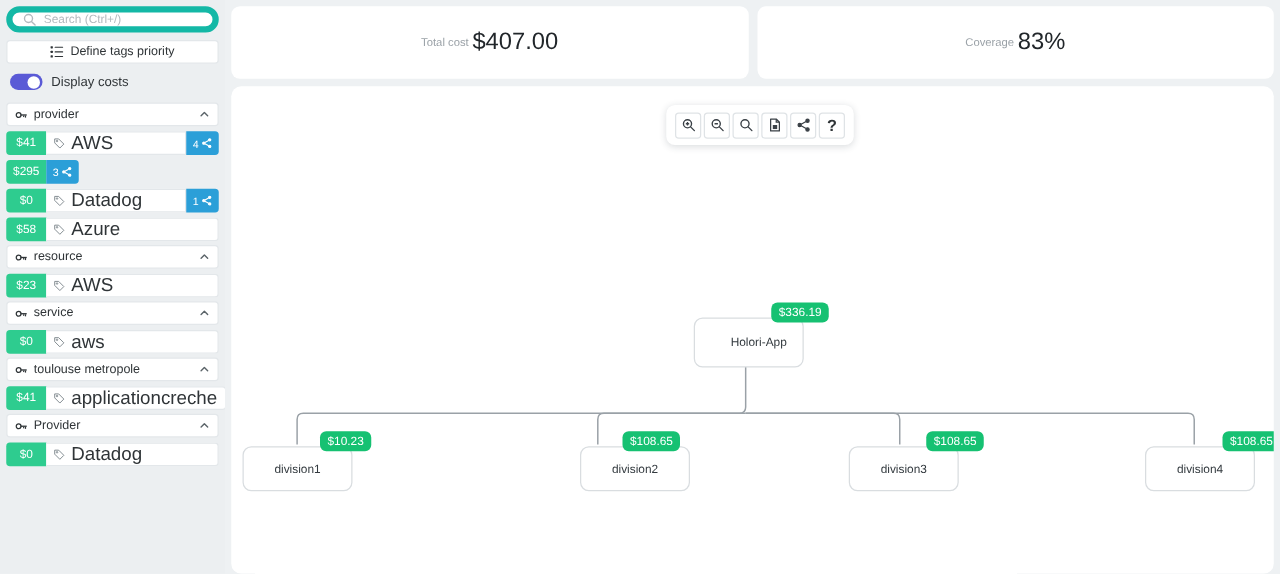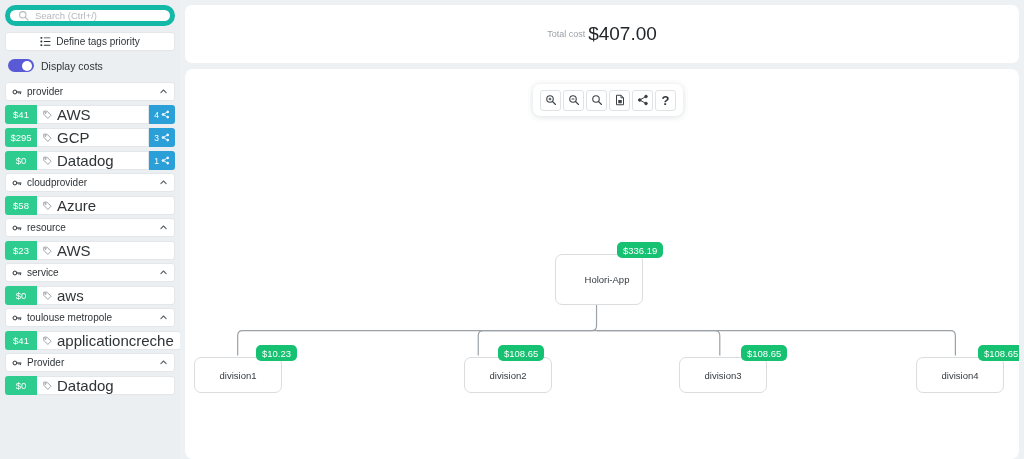--- a/index.html
+++ b/index.html
@@ -174,27 +174,20 @@
               <circle cx="18" cy="5" r="2.4" fill="#fff"></circle>
   <circle cx="5.5" cy="12" r="2.4" fill="#fff"></circle>
               <circle cx="18" cy="19" r="2.4" fill="#fff"></circle>
   <line x1="7.8" y1="10.7" x2="15.7" y2="6.3"></line>
               <line x1="7.8" y1="13.3" x2="15.7" y2="17.7"></line>
             </svg>
           </div>
         </div>
         <div class="tag-row has-share">
           <div class="cost-chip">$295</div>
-          <div class="tag-name">
-            <svg width="9" height="9" viewBox="0 0 24 24" fill="none" stroke="#7d868c" stroke-width="2">
-              <path d="M2 11.5V3h8.5L21.5 14 13 22.5z" stroke-linejoin="round"></path>
-              <circle cx="7" cy="7.5" r="1.6"></circle>
-            </svg>
-            <span>GCP</span>
-          </div>
           <div class="share-chip">
             <span>3</span>
             <svg width="9" height="9" viewBox="0 0 24 24" fill="none" stroke="#fff" stroke-width="2.4">
               <circle cx="18" cy="5" r="2.4" fill="#fff"></circle>
   <circle cx="5.5" cy="12" r="2.4" fill="#fff"></circle>
               <circle cx="18" cy="19" r="2.4" fill="#fff"></circle>
   <line x1="7.8" y1="10.7" x2="15.7" y2="6.3"></line>
               <line x1="7.8" y1="13.3" x2="15.7" y2="17.7"></line>
             </svg>
           </div>
@@ -212,115 +205,103 @@
             <span>1</span>
             <svg width="9" height="9" viewBox="0 0 24 24" fill="none" stroke="#fff" stroke-width="2.4">
               <circle cx="18" cy="5" r="2.4" fill="#fff"></circle>
   <circle cx="5.5" cy="12" r="2.4" fill="#fff"></circle>
               <circle cx="18" cy="19" r="2.4" fill="#fff"></circle>
   <line x1="7.8" y1="10.7" x2="15.7" y2="6.3"></line>
               <line x1="7.8" y1="13.3" x2="15.7" y2="17.7"></line>
             </svg>
           </div>
         </div>
+        <div class="tag-row">
+          <div class="cost-chip">$58</div>
+          <div class="tag-name">
+            <svg width="9" height="9" viewBox="0 0 24 24" fill="none" stroke="#7d868c" stroke-width="2">
+              <path d="M2 11.5V3h8.5L21.5 14 13 22.5z" stroke-linejoin="round"></path>
+              <circle cx="7" cy="7.5" r="1.6"></circle>
+            </svg>
+            <span>Azure</span>
+          </div>
+        </div>
         <div class="group-head">
           <svg width="10" height="10" viewBox="0 0 24 24" fill="#2f3437">
             <circle cx="7" cy="12" r="4.6" fill="none" stroke="#2f3437" stroke-width="2.4"></circle>
             <rect x="10.5" y="10.7" width="12" height="2.5"></rect>
   <rect x="19" y="13" width="2.3" height="4"></rect>
             <rect x="15.5" y="13" width="2.3" height="3"></rect>
           </svg>
-          <span class="gname">cloudprovider</span>
+          <span class="gname">resource</span>
           <svg width="9" height="9" viewBox="0 0 24 24" fill="none" stroke="#5b6469" stroke-width="3">
             <polyline points="5,15 12,8 19,15" stroke-linecap="round" stroke-linejoin="round"></polyline>
           </svg>
         </div>
         <div class="tag-row">
-          <div class="cost-chip">$58</div>
-          <div class="tag-name">
-            <svg width="9" height="9" viewBox="0 0 24 24" fill="none" stroke="#7d868c" stroke-width="2">
-              <path d="M2 11.5V3h8.5L21.5 14 13 22.5z" stroke-linejoin="round"></path>
-              <circle cx="7" cy="7.5" r="1.6"></circle>
-            </svg>
-            <span>Azure</span>
+          <div class="cost-chip">$23</div>
+          <div class="tag-name">
+            <svg width="9" height="9" viewBox="0 0 24 24" fill="none" stroke="#7d868c" stroke-width="2">
+              <path d="M2 11.5V3h8.5L21.5 14 13 22.5z" stroke-linejoin="round"></path>
+              <circle cx="7" cy="7.5" r="1.6"></circle>
+            </svg>
+            <span>AWS</span>
           </div>
         </div>
         <div class="group-head">
           <svg width="10" height="10" viewBox="0 0 24 24" fill="#2f3437">
             <circle cx="7" cy="12" r="4.6" fill="none" stroke="#2f3437" stroke-width="2.4"></circle>
             <rect x="10.5" y="10.7" width="12" height="2.5"></rect>
   <rect x="19" y="13" width="2.3" height="4"></rect>
             <rect x="15.5" y="13" width="2.3" height="3"></rect>
           </svg>
-          <span class="gname">resource</span>
+          <span class="gname">service</span>
           <svg width="9" height="9" viewBox="0 0 24 24" fill="none" stroke="#5b6469" stroke-width="3">
             <polyline points="5,15 12,8 19,15" stroke-linecap="round" stroke-linejoin="round"></polyline>
           </svg>
         </div>
         <div class="tag-row">
-          <div class="cost-chip">$23</div>
-          <div class="tag-name">
-            <svg width="9" height="9" viewBox="0 0 24 24" fill="none" stroke="#7d868c" stroke-width="2">
-              <path d="M2 11.5V3h8.5L21.5 14 13 22.5z" stroke-linejoin="round"></path>
-              <circle cx="7" cy="7.5" r="1.6"></circle>
-            </svg>
-            <span>AWS</span>
+          <div class="cost-chip">$0</div>
+          <div class="tag-name">
+            <svg width="9" height="9" viewBox="0 0 24 24" fill="none" stroke="#7d868c" stroke-width="2">
+              <path d="M2 11.5V3h8.5L21.5 14 13 22.5z" stroke-linejoin="round"></path>
+              <circle cx="7" cy="7.5" r="1.6"></circle>
+            </svg>
+            <span>aws</span>
           </div>
         </div>
         <div class="group-head">
           <svg width="10" height="10" viewBox="0 0 24 24" fill="#2f3437">
             <circle cx="7" cy="12" r="4.6" fill="none" stroke="#2f3437" stroke-width="2.4"></circle>
             <rect x="10.5" y="10.7" width="12" height="2.5"></rect>
   <rect x="19" y="13" width="2.3" height="4"></rect>
             <rect x="15.5" y="13" width="2.3" height="3"></rect>
           </svg>
-          <span class="gname">service</span>
+          <span class="gname">toulouse metropole</span>
           <svg width="9" height="9" viewBox="0 0 24 24" fill="none" stroke="#5b6469" stroke-width="3">
             <polyline points="5,15 12,8 19,15" stroke-linecap="round" stroke-linejoin="round"></polyline>
           </svg>
         </div>
         <div class="tag-row">
-          <div class="cost-chip">$0</div>
-          <div class="tag-name">
-            <svg width="9" height="9" viewBox="0 0 24 24" fill="none" stroke="#7d868c" stroke-width="2">
-              <path d="M2 11.5V3h8.5L21.5 14 13 22.5z" stroke-linejoin="round"></path>
-              <circle cx="7" cy="7.5" r="1.6"></circle>
-            </svg>
-            <span>aws</span>
+          <div class="cost-chip">$41</div>
+          <div class="tag-name">
+            <svg width="9" height="9" viewBox="0 0 24 24" fill="none" stroke="#7d868c" stroke-width="2">
+              <path d="M2 11.5V3h8.5L21.5 14 13 22.5z" stroke-linejoin="round"></path>
+              <circle cx="7" cy="7.5" r="1.6"></circle>
+            </svg>
+            <span>applicationcreche</span>
           </div>
         </div>
         <div class="group-head">
           <svg width="10" height="10" viewBox="0 0 24 24" fill="#2f3437">
             <circle cx="7" cy="12" r="4.6" fill="none" stroke="#2f3437" stroke-width="2.4"></circle>
             <rect x="10.5" y="10.7" width="12" height="2.5"></rect>
   <rect x="19" y="13" width="2.3" height="4"></rect>
             <rect x="15.5" y="13" width="2.3" height="3"></rect>
           </svg>
-          <span class="gname">toulouse metropole</span>
-          <svg width="9" height="9" viewBox="0 0 24 24" fill="none" stroke="#5b6469" stroke-width="3">
-            <polyline points="5,15 12,8 19,15" stroke-linecap="round" stroke-linejoin="round"></polyline>
-          </svg>
-        </div>
-        <div class="tag-row">
-          <div class="cost-chip">$41</div>
-          <div class="tag-name">
-            <svg width="9" height="9" viewBox="0 0 24 24" fill="none" stroke="#7d868c" stroke-width="2">
-              <path d="M2 11.5V3h8.5L21.5 14 13 22.5z" stroke-linejoin="round"></path>
-              <circle cx="7" cy="7.5" r="1.6"></circle>
-            </svg>
-            <span>applicationcreche</span>
-          </div>
-        </div>
-        <div class="group-head">
-          <svg width="10" height="10" viewBox="0 0 24 24" fill="#2f3437">
-            <circle cx="7" cy="12" r="4.6" fill="none" stroke="#2f3437" stroke-width="2.4"></circle>
-            <rect x="10.5" y="10.7" width="12" height="2.5"></rect>
-  <rect x="19" y="13" width="2.3" height="4"></rect>
-            <rect x="15.5" y="13" width="2.3" height="3"></rect>
-          </svg>
           <span class="gname">Provider</span>
           <svg width="9" height="9" viewBox="0 0 24 24" fill="none" stroke="#5b6469" stroke-width="3">
             <polyline points="5,15 12,8 19,15" stroke-linecap="round" stroke-linejoin="round"></polyline>
           </svg>
         </div>
         <div class="tag-row">
           <div class="cost-chip">$0</div>
           <div class="tag-name">
             <svg width="9" height="9" viewBox="0 0 24 24" fill="none" stroke="#7d868c" stroke-width="2">
               <path d="M2 11.5V3h8.5L21.5 14 13 22.5z" stroke-linejoin="round"></path>
@@ -331,20 +312,24 @@
         </div>
       </div>
   </aside>
 
   <main class="main">
 
     <section class="stats">
       <div class="stat-card">
         <div class="t">Total cost</div>
         <div class="v">$407.00</div>
+      </div>
+      <div class="stat-card">
+        <div class="t">Coverage</div>
+        <div class="v">83%</div>
       </div>
     </section>
 
     <section class="canvas">
 
       <div class="toolbar">
         <div class="tb-btn">
           <svg width="12" height="12" viewBox="0 0 24 24" fill="none" stroke="#3a4046" stroke-width="2.2">
             <circle cx="10" cy="10" r="6.5"></circle>
               <line x1="15" y1="15" x2="21" y2="21" stroke-linecap="round"></line>
@@ -389,21 +374,21 @@
       <div class="tree">
         <svg class="links" viewBox="0 0 839 392" preserveAspectRatio="none">
           <g fill="none" stroke="#9aa1a7" stroke-width="1.2">
             <path d="M414 225 L414 258 Q414 263 409 263 L58 263 Q53 263 53 268 L53 288"></path>
             <path d="M414 263 L300 263 Q295 263 295 268 L295 288"></path>
             <path d="M414 263 L533 263 Q538 263 538 268 L538 288"></path>
             <path d="M414 263 L770 263 Q775 263 775 268 L775 288"></path>
           </g>
         </svg>
         <div id="nodes">
-            <div class="node" style="left: 370px; top: 185px; width: 88px; height: 51px; padding-left: 16px;">
+            <div class="node" style="left: 370px; top: 185px; width: 88px; height: 40px; padding-left: 16px;">
               <span>Holori-App</span>
             </div>
             <div class="badge" style="left: 432px; top: 173px;">$336.19</div>
             <div class="node" style="left: 9px; top: 288px; width: 88px; height: 36px;">
               <span>division1</span>
             </div>
             <div class="badge" style="left: 71px; top: 276px;">$10.23</div>
             <div class="node" style="left: 251px; top: 288px; width: 88px; height: 36px; margin-left: 28px;">
               <span>division2</span>
             </div>

